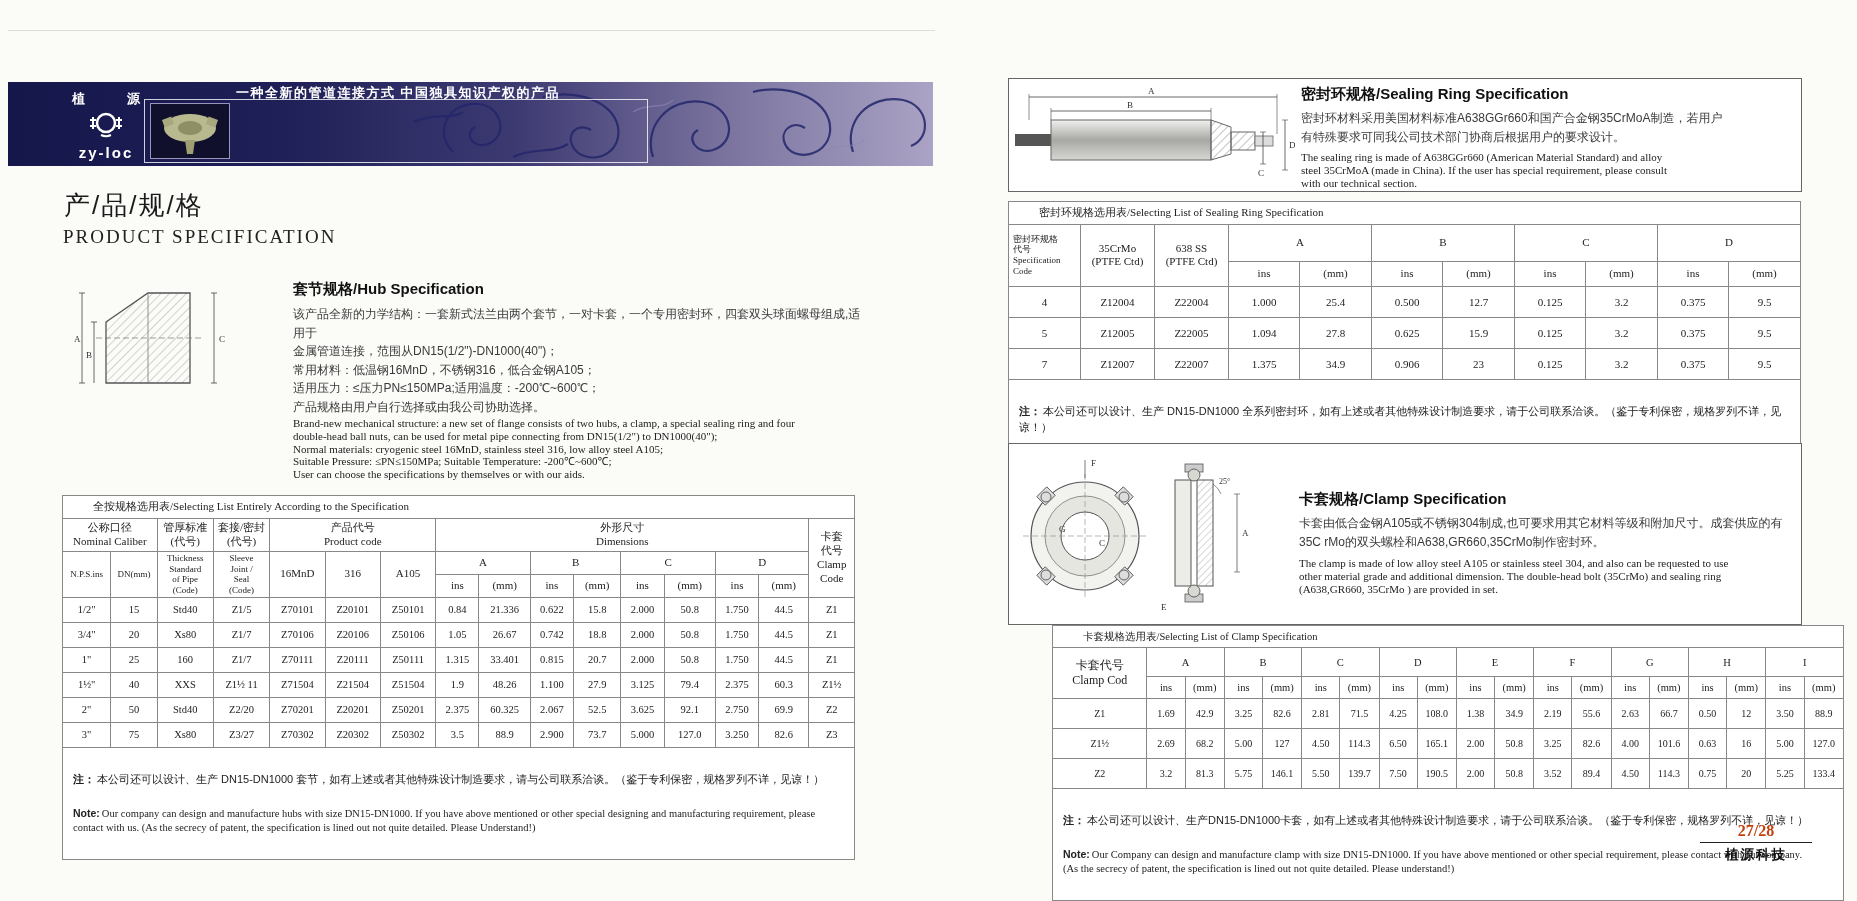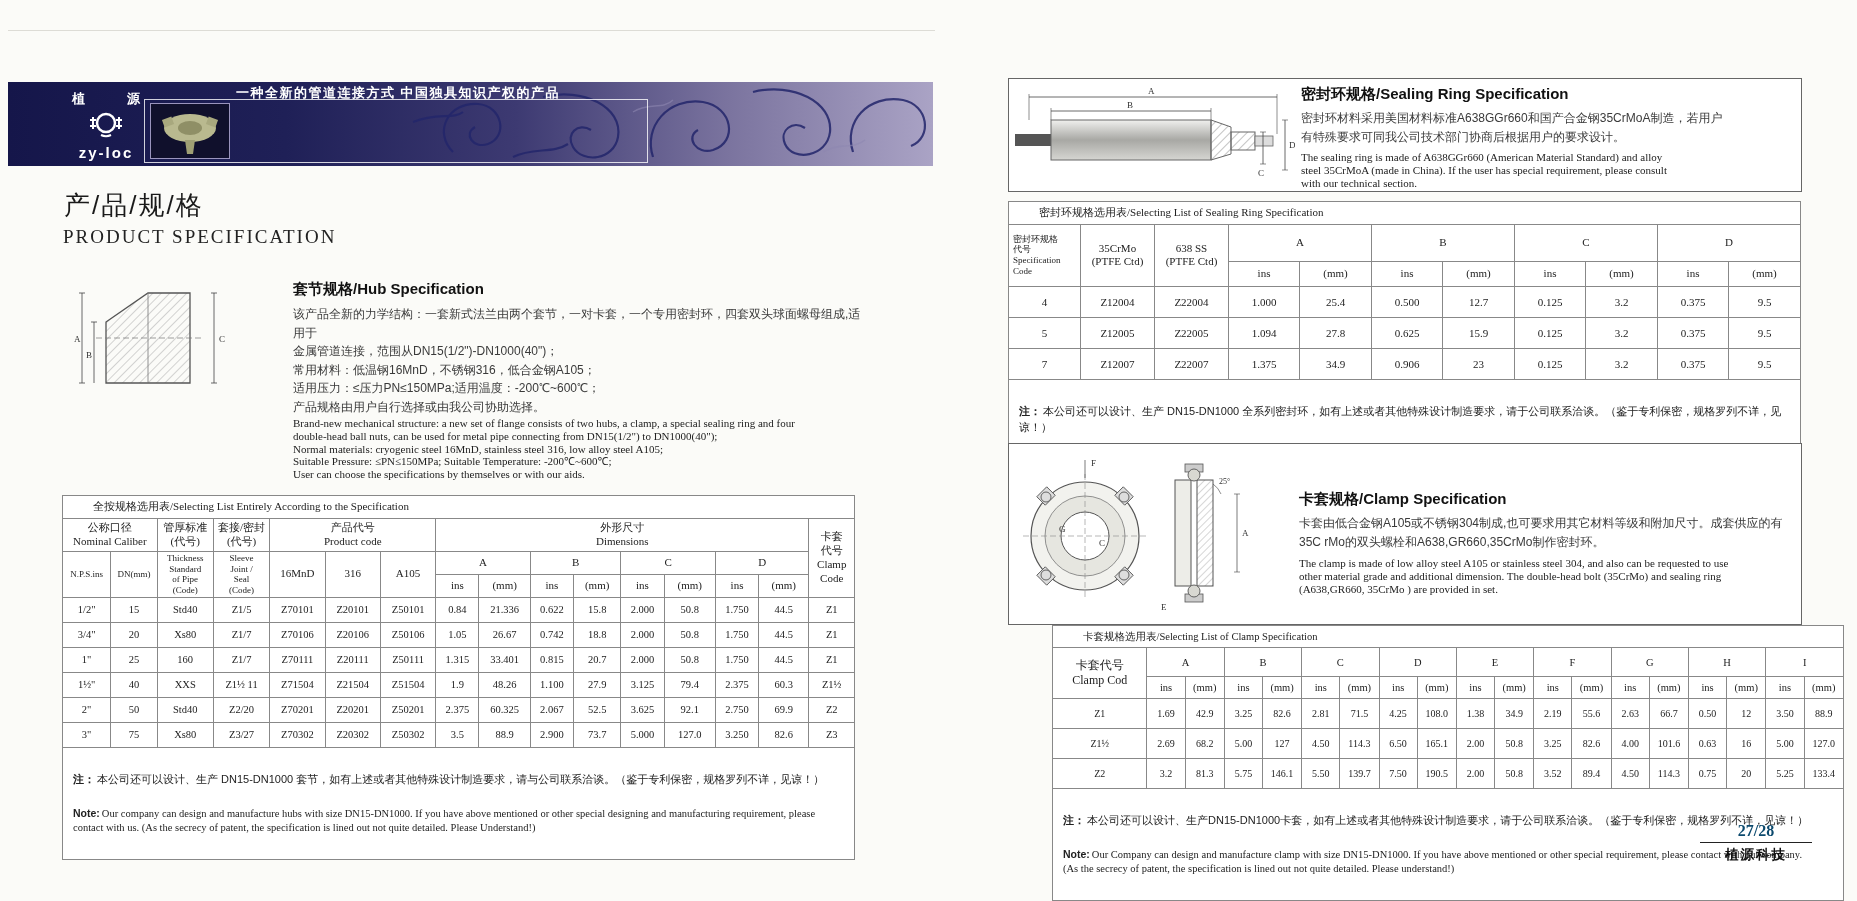--- a/index.html
+++ b/index.html
@@ -71,21 +71,21 @@
   .clamp-table{position:absolute;left:1008px;top:625px;width:792px;margin-left:44px;}
   .clamp-table tbody td{height:27px;font-size:10px;}
   .clamp-table thead th{font-size:10.5px;}
   .clamp-table .h1 th{height:26px;}
   .clamp-table .h2 th{height:19px;}
   .clamp-table .note-cell{height:40px;}
   .clamp-code-th{font-size:12px !important;}
 
   
   .footer{position:absolute;left:1700px;top:822px;width:112px;text-align:center;}
-  .page-num{font-family:"Liberation Serif",serif;font-size:16px;font-weight:bold;color:#0c4a6e;}
+  .page-num{font-family:"Liberation Serif",serif;font-size:16px;font-weight:bold;color:#c2410c;}
   .footer-rule{border:0;border-top:1.5px solid #222;margin:2px 0 3px 0;}
   .company{font-size:13.5px;font-weight:bold;color:#111;letter-spacing:2px;}
 
   svg text{font-family:"Liberation Serif",serif;fill:#333;}
 </style>
 </head>
 <body>
 
 <div class="canvas">
   <div class="scan-line"></div>

